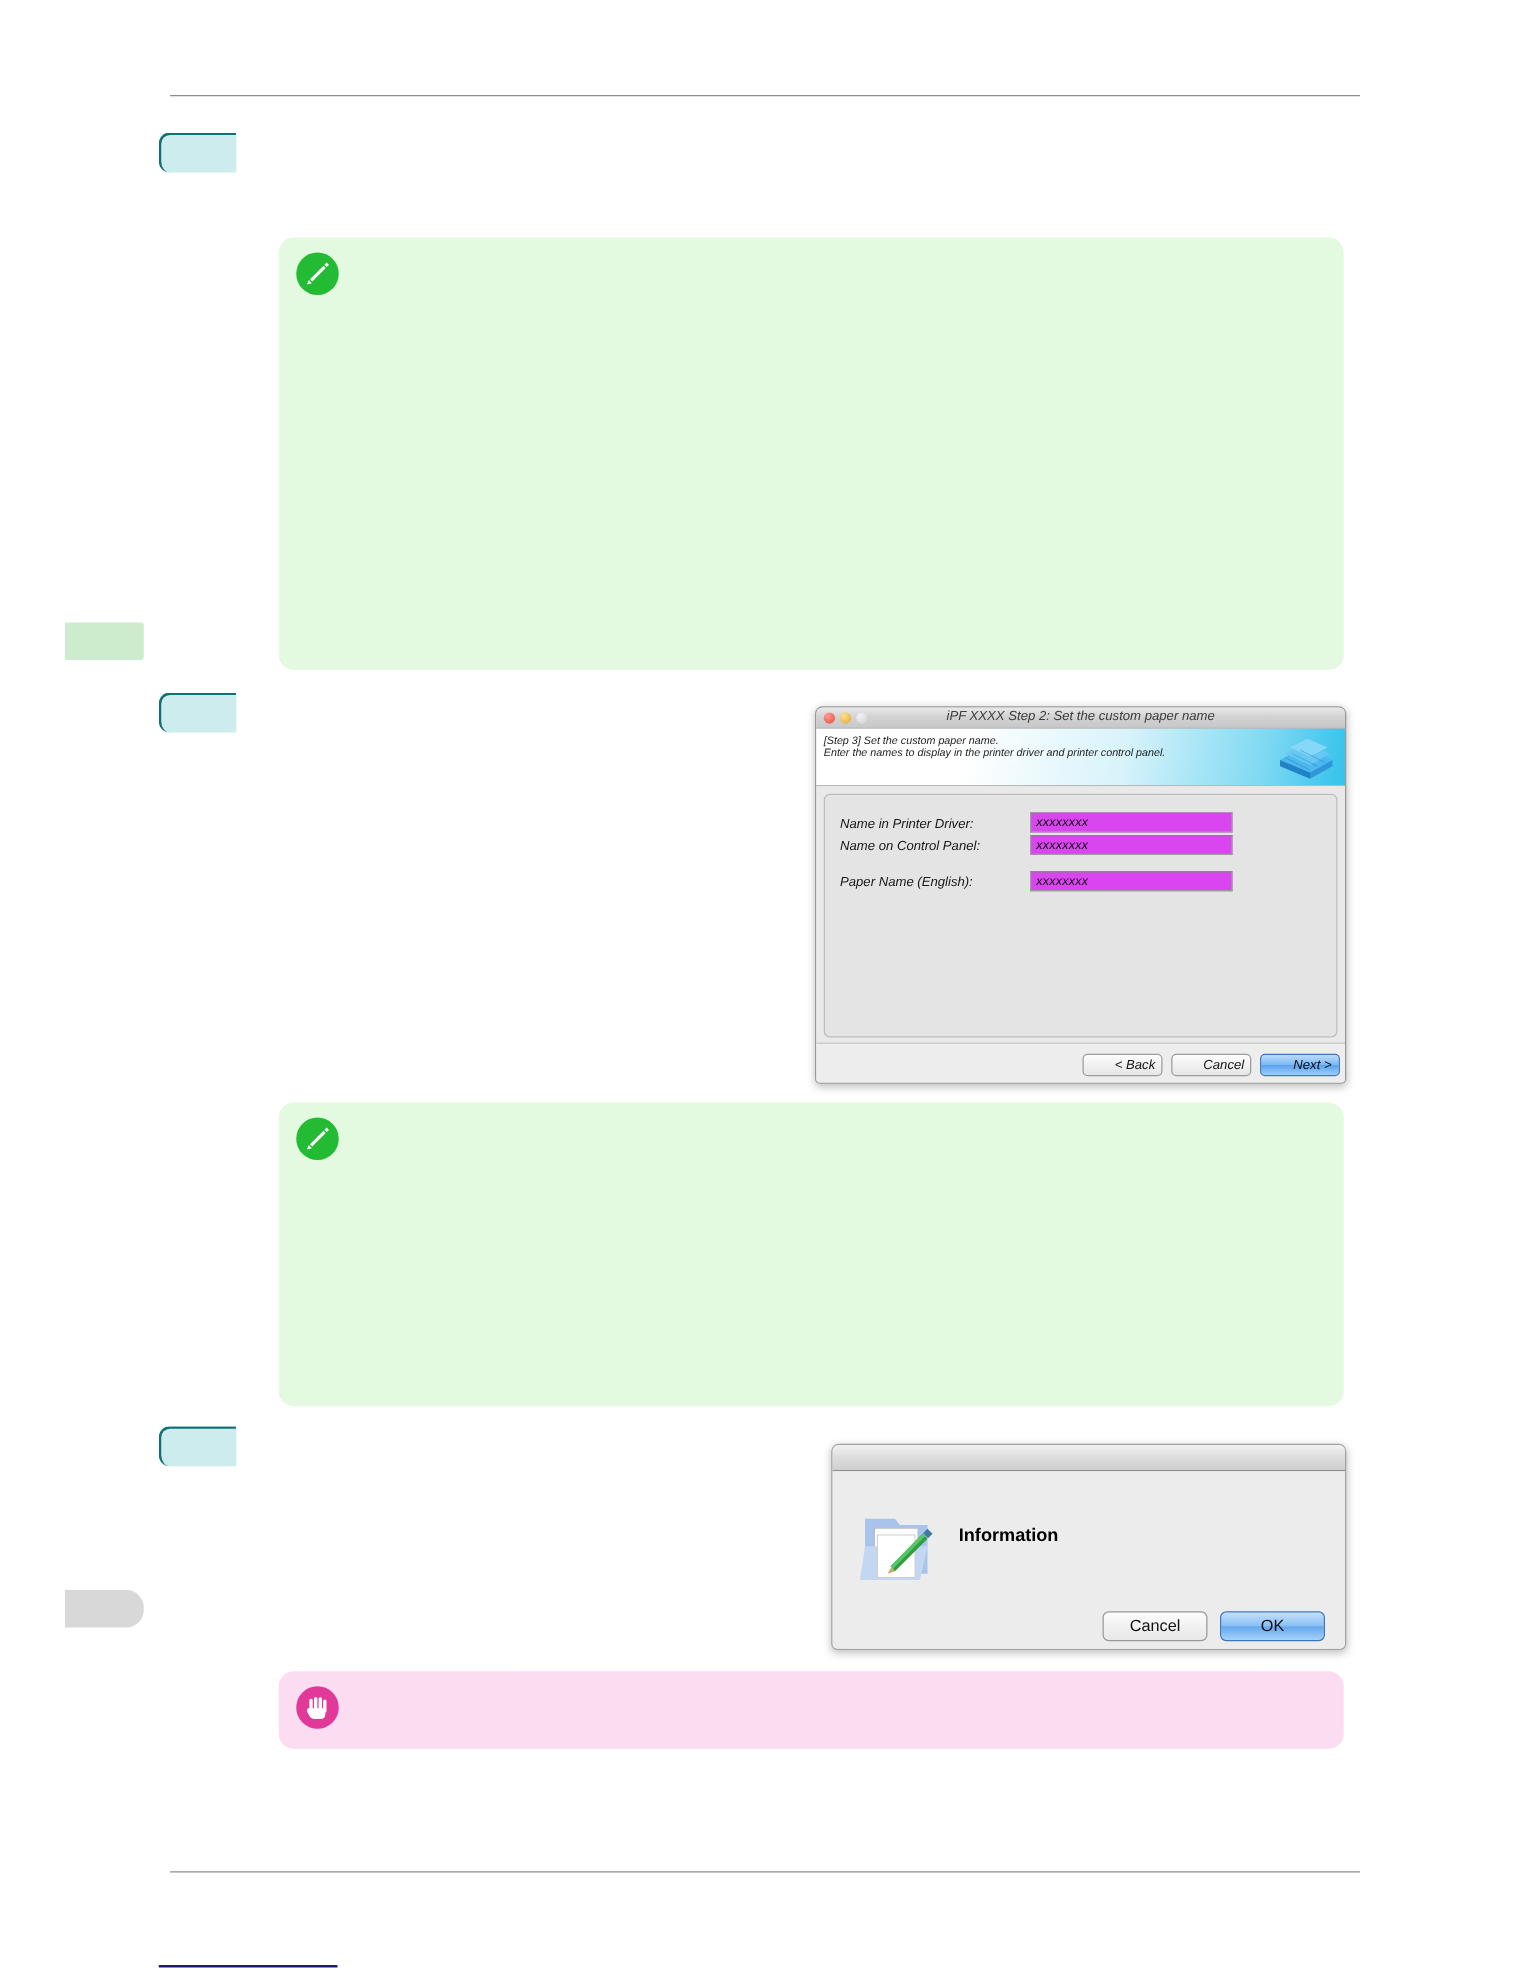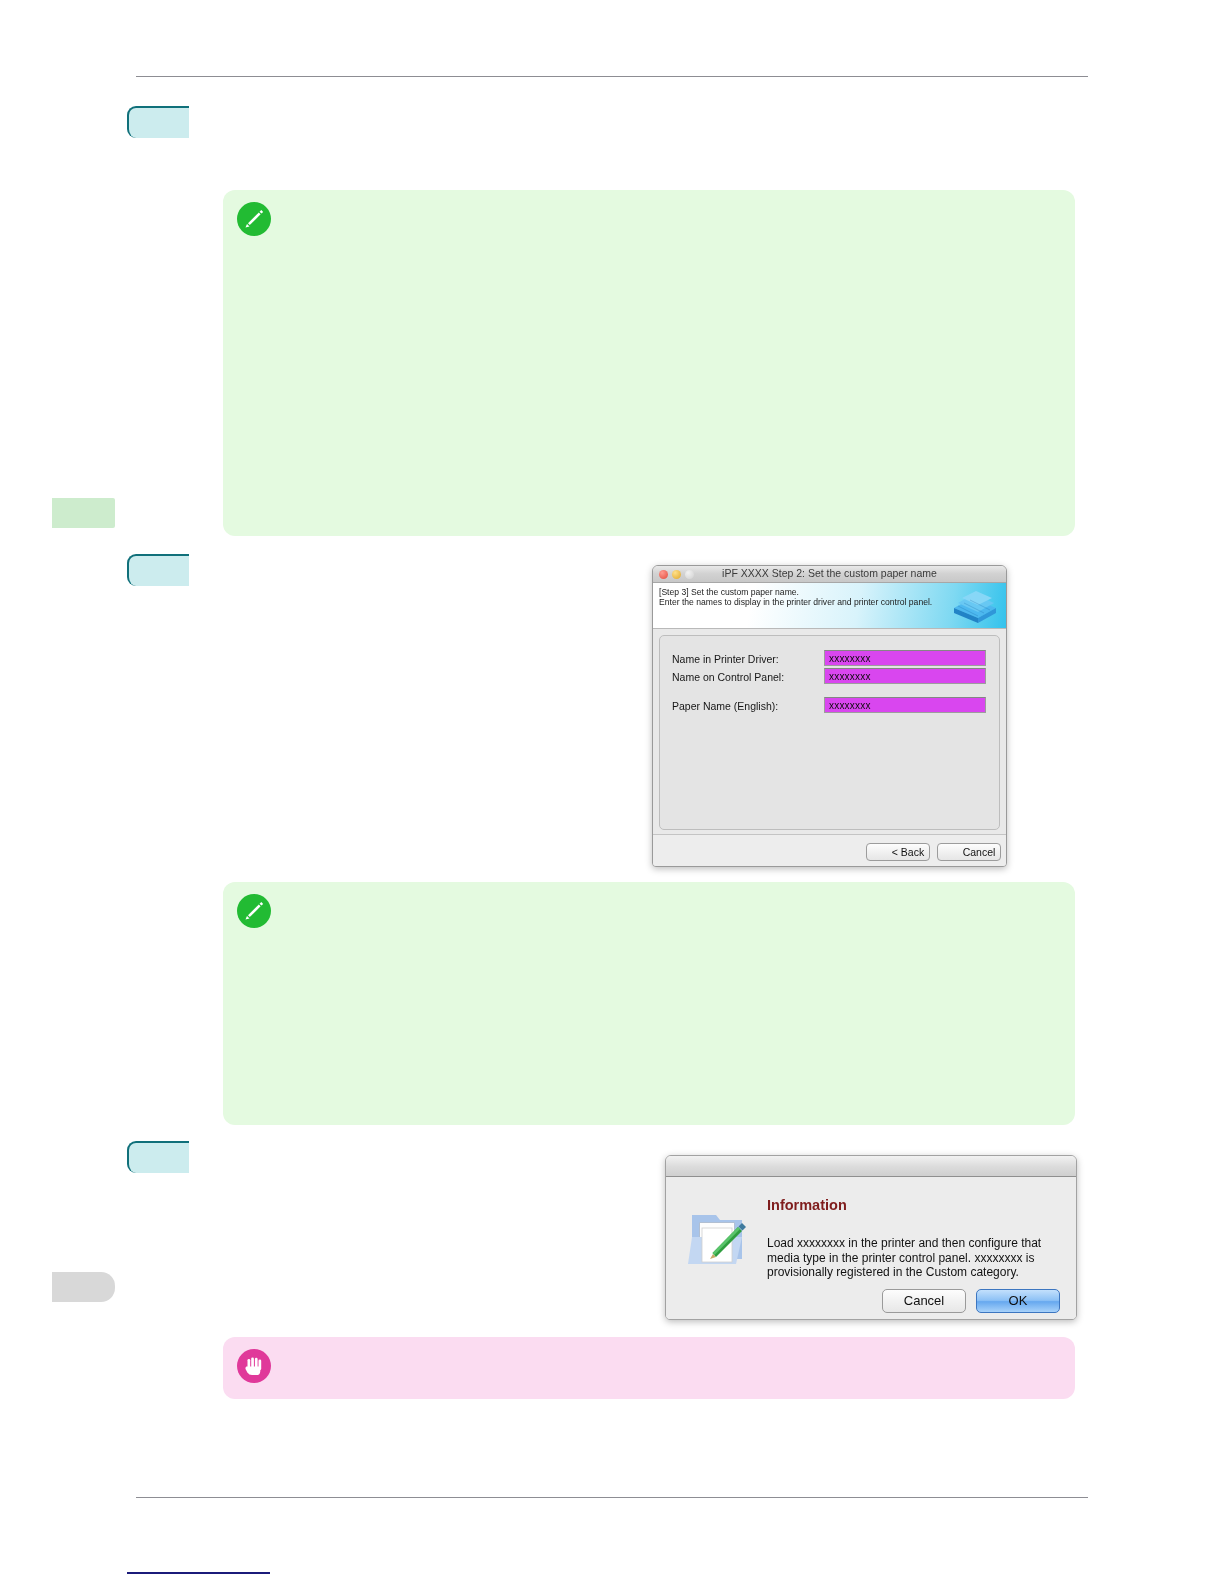--- a/index.html
+++ b/index.html
@@ -107,24 +107,25 @@
     border: 1px solid #9a9a9a;
     box-shadow: 0 2px 7px rgba(0,0,0,0.26);
     font-size: 11px;
     color: #1a1a1a;
   }
 
   
   #wizard-window {
     left: 652px;
     top: 565px;
-    width: 355px;
+    width: 425px;
     height: 302px;
     border-radius: 6px 6px 4px 4px;
     overflow: hidden;
+    font-style: italic;
   }
   .win-titlebar {
     position: relative;
     height: 16px;
     background: linear-gradient(180deg,#e9e9e9 0%,#d2d2d2 48%,#c8c8c8 100%);
     border-bottom: 1px solid #a7a7a7;
   }
   .traffic {
     position: absolute;
     top: 4px;
@@ -269,24 +270,24 @@
   .info-icon {
     position: absolute;
     left: 20px;
     top: 30px;
     width: 66px;
     height: 62px;
   }
   .info-heading {
     position: absolute;
     left: 101px;
-    top: 20px;
+    top: 44px;
     font-size: 14.5px;
     font-weight: bold;
-    color: #7f1d1d;
+    color: #000000;
   }
   .info-text {
     position: absolute;
     left: 101px;
     top: 59px;
     width: 300px;
     font-size: 12px;
     line-height: 14.6px;
     color: #121212;
     white-space: pre-line;
@@ -426,21 +427,20 @@
         <g>
           <polygon points="24,52 30,50 27,47" fill="#c8a96a"></polygon>
           <polygon points="26.5,46 52,20 56,24 30,50" fill="#2f9e3f"></polygon>
           <polygon points="26.5,46 52,20 54,22 28.5,48" fill="#59c46b"></polygon>
           <polygon points="52.5,19.5 56,16 60,20 56.5,23.5" fill="#3f7a9e"></polygon>
         </g>
       </svg>
     </span>
 
     <div class="info-heading">Information</div>
-    <div class="info-text">Load xxxxxxxx in the printer and then configure that media type in the printer control panel. xxxxxxxx is provisionally registered in the Custom category.</div>
 
     <div class="info-btn" id="info-cancel">Cancel</div>
     <div class="info-btn primary" id="info-ok">OK</div>
   </div>
 </div>
 
 <div class="callout caution">
   <span class="callout-icon">
     <svg width="36" height="36" viewBox="0 0 36 36">
       <circle cx="18" cy="18" r="17" fill="#e0399a"></circle>

